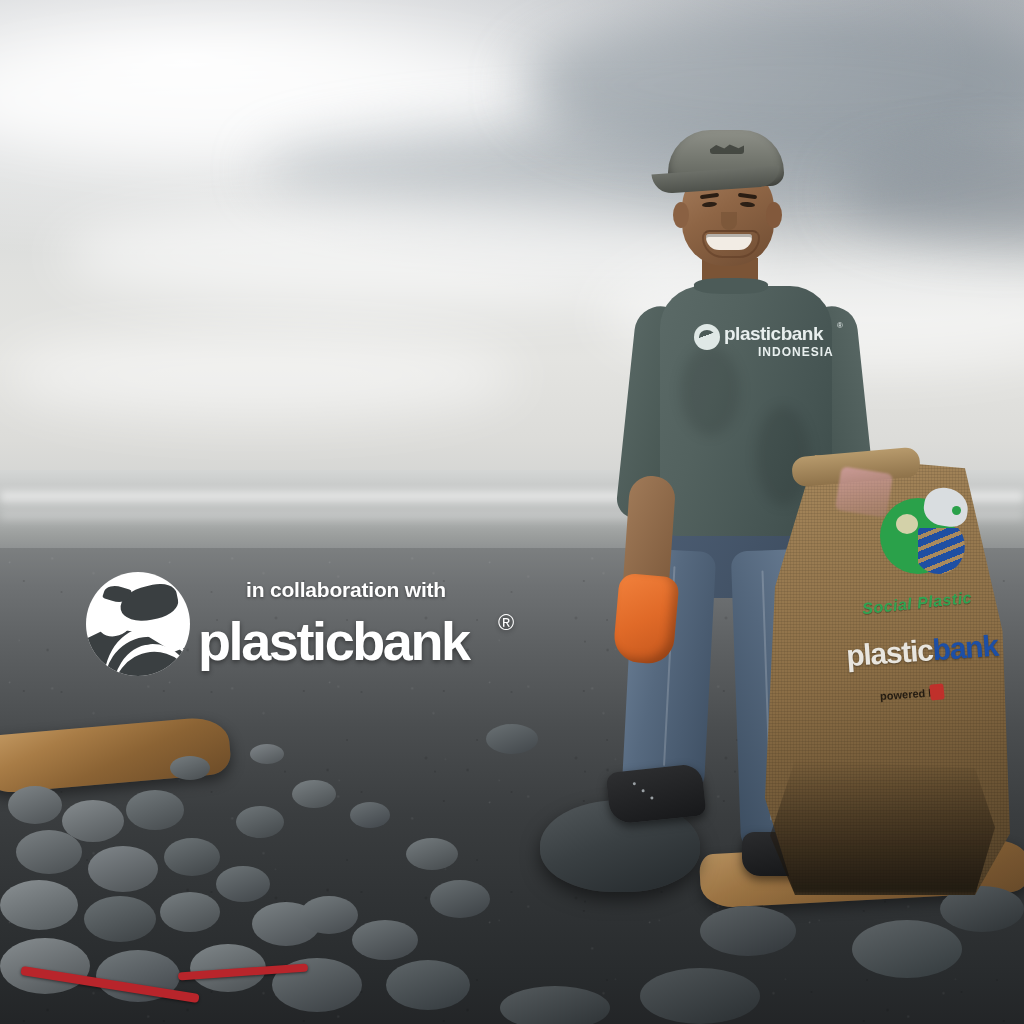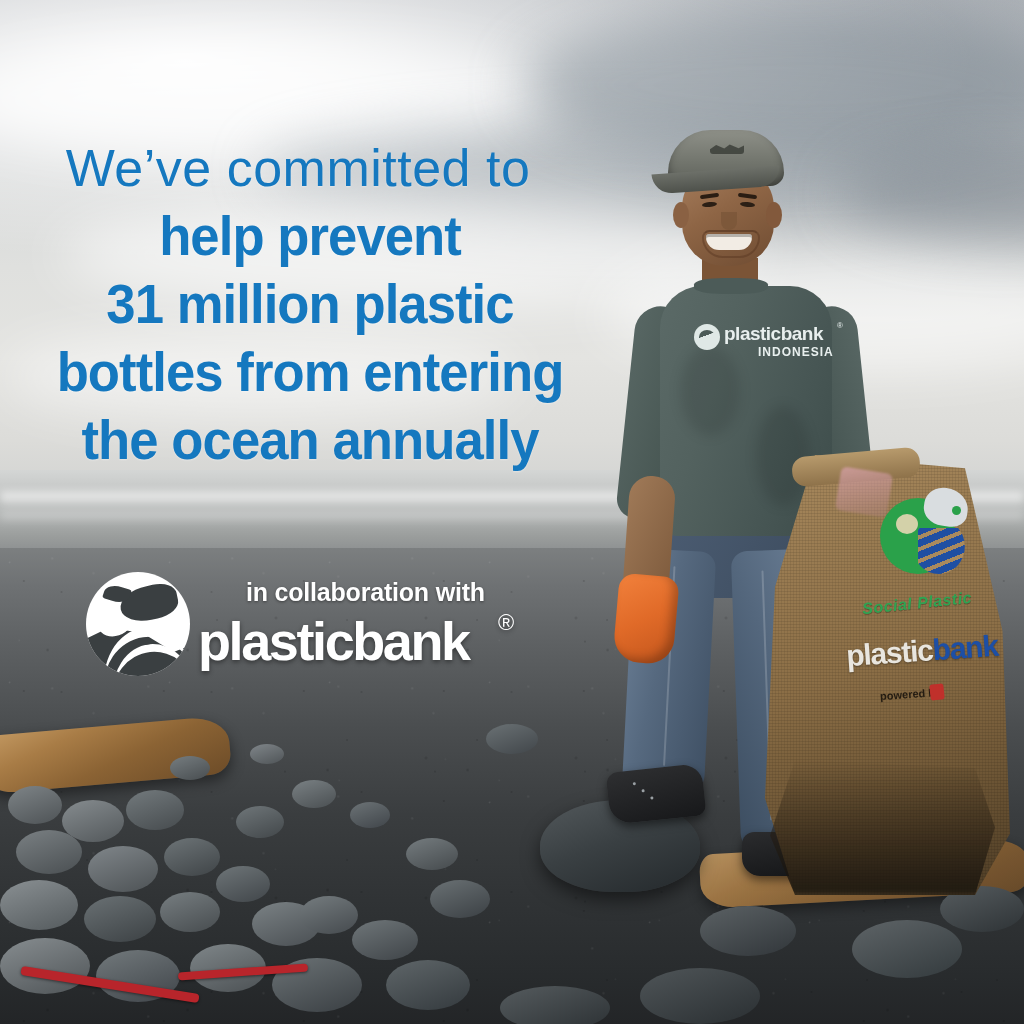--- a/index.html
+++ b/index.html
@@ -317,21 +317,21 @@
   .pb-fish-tail{
     position:absolute;left:18px;top:14px;width:26px;height:16px;
     background:#3a3f41;border-radius:60% 10% 60% 10%;transform:rotate(18deg);
   }
   .pb-blob{
     position:absolute;left:12px;top:38px;width:34px;height:26px;
     background:#ffffff;border-radius:50%;transform:rotate(-18deg);
   }
   .pb-collab{
     position:absolute;left:160px;top:12px;
-    color:#ffffff;font-size:25px;font-weight:bold;letter-spacing:-.2px;
+    color:#ffffff;font-size:21px;font-weight:bold;letter-spacing:-.2px;
     text-shadow:0 1px 3px rgba(0,0,0,.45);
   }
   .pb-word{
     position:absolute;left:112px;top:44px;
     color:#ffffff;font-size:54px;font-weight:bold;letter-spacing:-2.4px;
     text-shadow:0 2px 5px rgba(0,0,0,.45);
   }
   .pb-reg{
     position:absolute;left:412px;top:44px;
     color:#ffffff;font-size:22px;font-weight:normal;
@@ -464,27 +464,20 @@
     <div class="sk-head"></div>
     <div class="sk-eye"></div>
   </div>
   <div class="sk-social">Social Plastic</div>
   <div class="sk-brand">
     <span class="p1">plastic</span><span class="p2">bank</span>
   </div>
   <div class="sk-powered">powered by</div>
   <div class="sk-pwmark"></div>
 
-  <div class="headline">
-    <div class="h-line h-1">We’ve committed to</div>
-    <div class="h-line h-2">help prevent</div>
-    <div class="h-line h-3">31 million plastic</div>
-    <div class="h-line h-4">bottles from entering</div>
-    <div class="h-line h-5">the ocean annually</div>
-  </div>
 
   <div class="lockup">
     <div class="pb-mark">
       <div class="pb-swirl"></div>
       <div class="pb-blob"></div>
       <div class="pb-fish"></div>
       <div class="pb-fish-tail"></div>
       <div class="pb-wave1"></div>
       <div class="pb-wave2"></div>
     </div>

